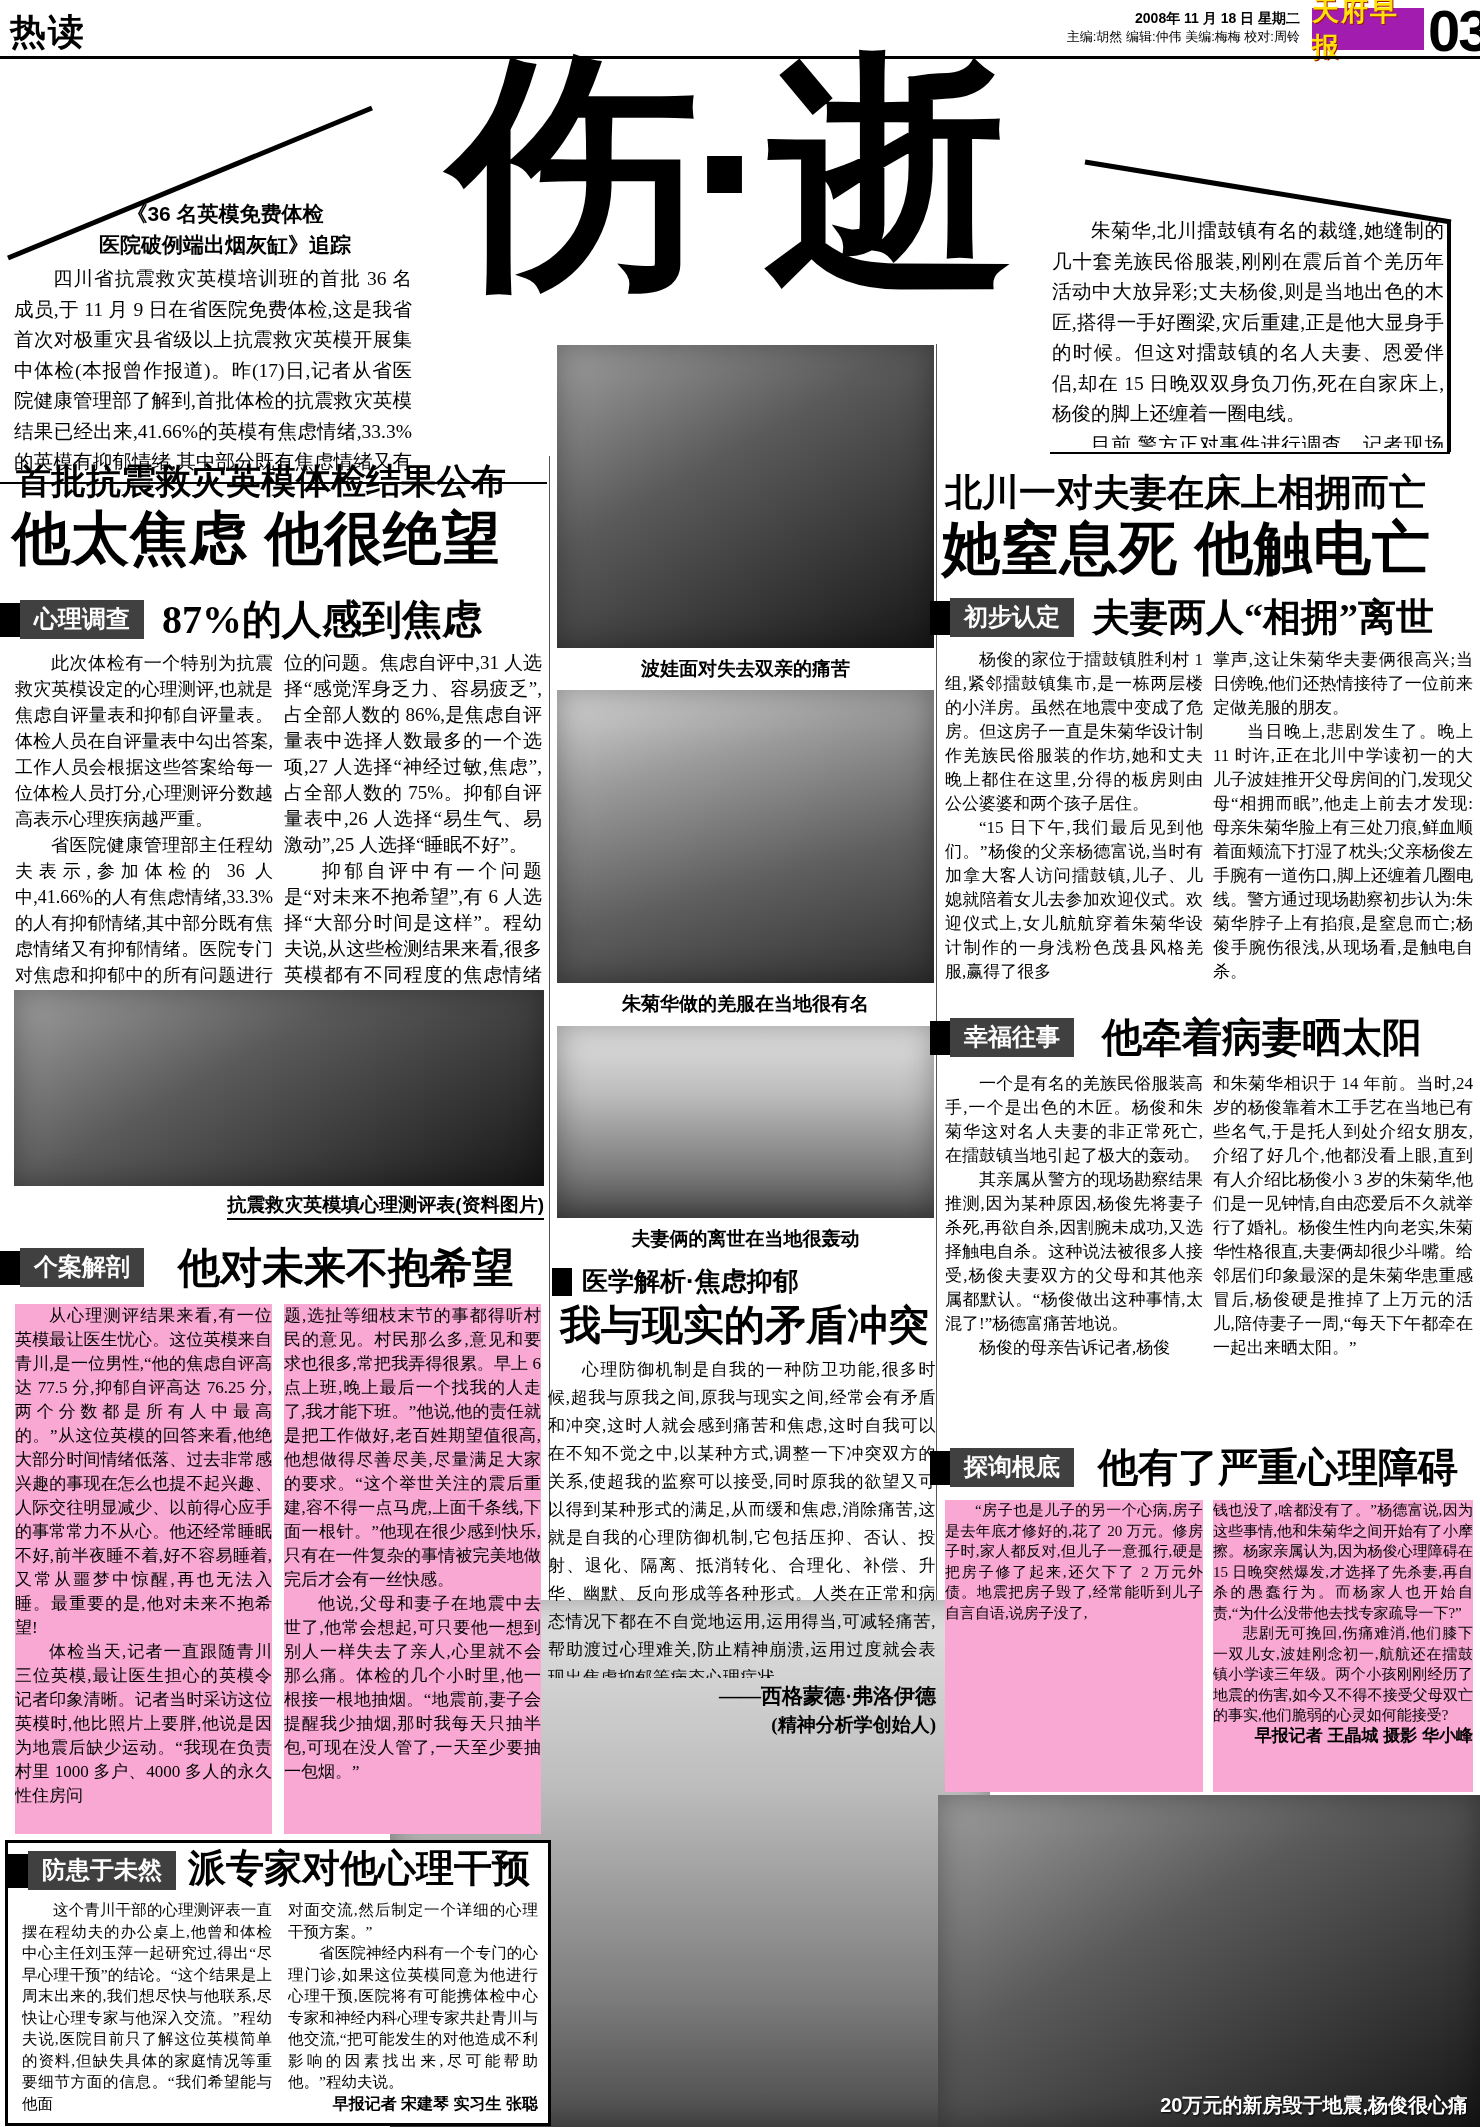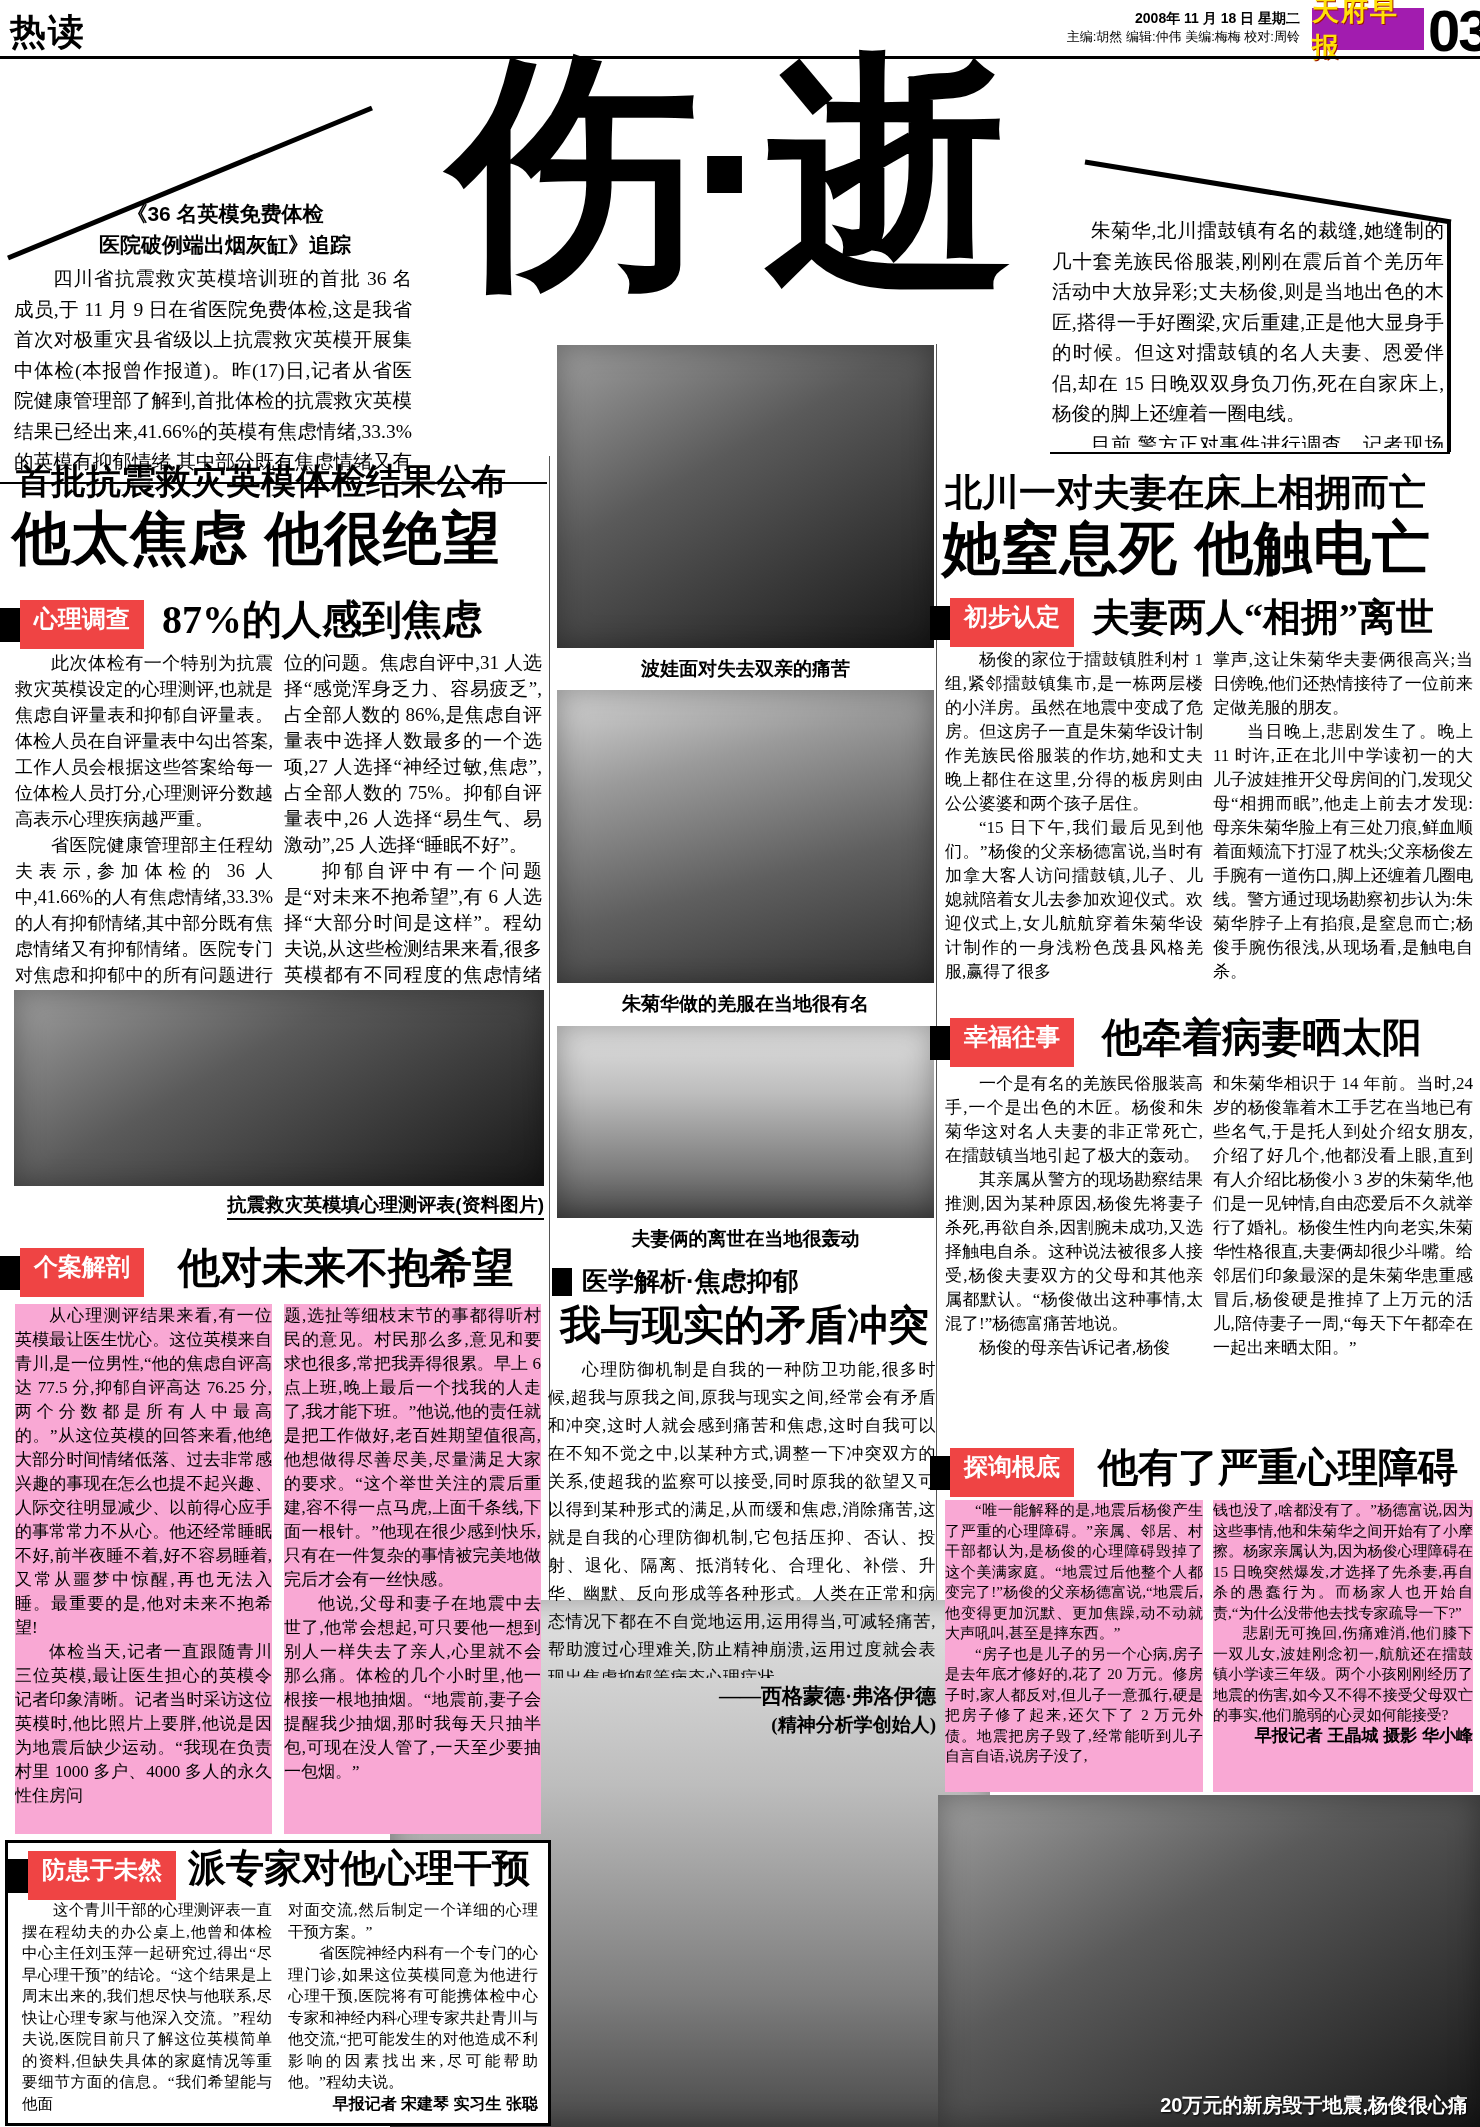--- a/index.html
+++ b/index.html
@@ -22,22 +22,22 @@
   
   .tracktitle{font-size:21px;font-weight:bold;text-align:center;line-height:31px;}
   .introtext{font-family:"Liberation Serif",serif;font-size:19.5px;line-height:30.5px;
              text-align:justify;}
   .introtext p{margin:0;text-indent:2em;}
   
   .kicker{font-weight:bold;white-space:nowrap;}
   .bighead{font-weight:900;white-space:nowrap;letter-spacing:1px;}
   .labelrow{display:flex;align-items:center;}
   .marker{width:20px;height:34px;background:#000;flex:0 0 auto;}
-  .redlabel{background:#ef4444;color:#fff;font-weight:bold;font-size:24px;
-            padding:3px 14px 14px;white-space:nowrap;}
+  .redlabel{background:#404040;color:#fff;font-weight:bold;font-size:24px;
+            padding:3px 14px 4px;white-space:nowrap;}
   .subhead{font-family:"Liberation Serif",serif;font-weight:900;white-space:nowrap;}
   
   .col{font-family:"Liberation Serif",serif;text-align:justify;overflow:hidden;}
   .col p{margin:0;text-indent:2em;}
   .col p.cont{text-indent:0;}
   .credit{font-family:"Liberation Sans",sans-serif;font-weight:bold;text-align:right;
           text-indent:0 !important;}
   
   .photo{background:linear-gradient(165deg,#d6d6d6 0%,#9a9a9a 28%,#5f5f5f 62%,#303030 100%);
          box-shadow:inset 0 0 30px rgba(0,0,0,.35);}
@@ -206,21 +206,20 @@
     <p class="cont">和朱菊华相识于 14 年前。当时,24 岁的杨俊靠着木工手艺在当地已有些名气,于是托人到处介绍女朋友,介绍了好几个,他都没看上眼,直到有人介绍比杨俊小 3 岁的朱菊华,他们是一见钟情,自由恋爱后不久就举行了婚礼。杨俊生性内向老实,朱菊华性格很直,夫妻俩却很少斗嘴。给邻居们印象最深的是朱菊华患重感冒后,杨俊硬是推掉了上万元的活儿,陪侍妻子一周,“每天下午都牵在一起出来晒太阳。”</p>
   </div>
 
   <div class="abs labelrow" style="left:930px;top:1448px;">
     <span class="marker"></span>
     <span class="redlabel">探询根底</span>
   </div>
   <div class="abs subhead" style="left:1098px;top:1440px;font-size:40px;">他有了严重心理障碍</div>
 
   <div class="abs col whitebg" style="left:945px;top:1500px;width:258px;height:292px;font-size:15px;line-height:20.5px;z-index:5;">
-    <p>“唯一能解释的是,地震后杨俊产生了严重的心理障碍。”亲属、邻居、村干部都认为,是杨俊的心理障碍毁掉了这个美满家庭。“地震过后他整个人都变完了!”杨俊的父亲杨德富说,“地震后,他变得更加沉默、更加焦躁,动不动就大声吼叫,甚至是摔东西。”</p>
     <p>“房子也是儿子的另一个心病,房子是去年底才修好的,花了 20 万元。修房子时,家人都反对,但儿子一意孤行,硬是把房子修了起来,还欠下了 2 万元外债。地震把房子毁了,经常能听到儿子自言自语,说房子没了,</p>
   </div>
   <div class="abs col whitebg" style="left:1213px;top:1500px;width:260px;height:292px;font-size:15px;line-height:20.5px;z-index:5;">
     <p class="cont">钱也没了,啥都没有了。”杨德富说,因为这些事情,他和朱菊华之间开始有了小摩擦。杨家亲属认为,因为杨俊心理障碍在 15 日晚突然爆发,才选择了先杀妻,再自杀的愚蠢行为。而杨家人也开始自责,“为什么没带他去找专家疏导一下?”</p>
     <p>悲剧无可挽回,伤痛难消,他们膝下一双儿女,波娃刚念初一,航航还在擂鼓镇小学读三年级。两个小孩刚刚经历了地震的伤害,如今又不得不接受父母双亡的事实,他们脆弱的心灵如何能接受?</p>
     <p class="credit" style="font-size:17px;">早报记者 王晶城 摄影 华小峰</p>
   </div>
 
 </div>
 

